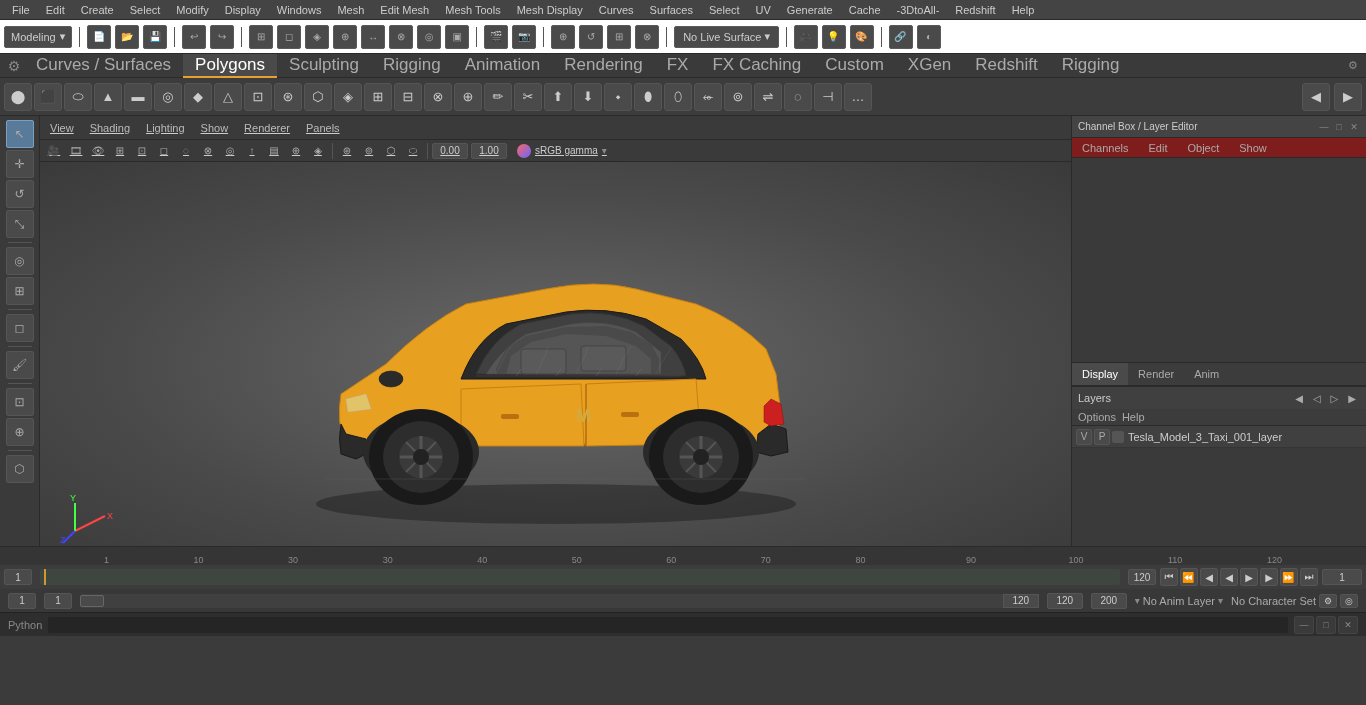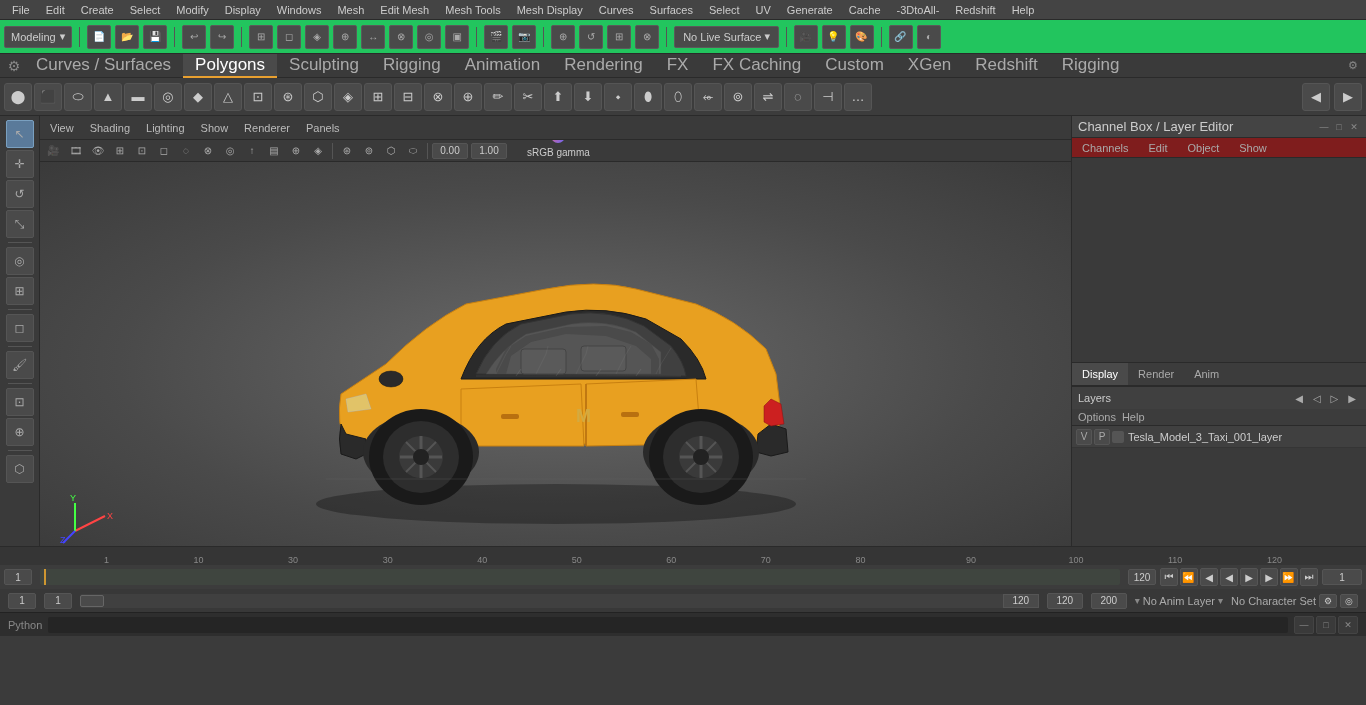--- a/index.html
+++ b/index.html
@@ -28,21 +28,21 @@
       cursor: pointer;
       font-size: 11px;
       color: #cccccc;
       white-space: nowrap;
     }
 
     
     #toolbar1 {
       display: flex;
       align-items: center;
-      background: #22c55e;
+      background: #ffffff;
       height: 34px;
       padding: 2px 4px;
       border-bottom: 1px solid #2a2a2a;
       gap: 4px;
     }
     .tb-btn {
       width: 24px;
       height: 24px;
       background: #4a4a4a;
       border: 1px solid #5a5a5a;
@@ -186,20 +186,21 @@
       background: #555;
       margin: 2px 0;
     }
 
     
     #viewport {
       flex: 1;
       background: #0369a1;
       position: relative;
       overflow: hidden;
+      text-decoration: underline;
     }
     #viewport-toolbar {
       display: flex;
       align-items: center;
       background: #3a3a3a;
       height: 24px;
       padding: 0 4px;
       gap: 4px;
       border-bottom: 1px solid #2a2a2a;
     }
@@ -240,21 +241,21 @@
     #channel-box-header {
       display: flex;
       align-items: center;
       justify-content: space-between;
       background: #444;
       padding: 3px 6px;
       border-bottom: 1px solid #2a2a2a;
       height: 22px;
     }
     .cb-title {
-      font-size: 13px;
+      font-size: 10px;
       color: #ccc;
     }
     .cb-controls {
       display: flex;
       gap: 3px;
     }
     .cb-ctrl-btn {
       width: 12px;
       height: 12px;
       display: flex;
@@ -666,21 +667,21 @@
       <div class="vp-icon-btn">⊛</div>
       <div class="vp-icon-btn">⊚</div>
       <div class="vp-icon-btn">⬡</div>
       <div class="vp-icon-btn">⬭</div>
       <div style="width:1px;height:16px;background:#555;margin:0 2px;"></div>
 
       <div style="display:flex;align-items:flex-end;gap:3px;">
         <input type="text" style="width: 36px; height: 16px; background: rgb(74, 74, 74); border: 1px solid rgb(85, 85, 85); color: rgb(204, 204, 204); font-size: 10px; text-align: center; border-radius: 2px;" value="0.00">
         <input type="text" style="width: 36px; height: 16px; background: rgb(74, 74, 74); border: 1px solid rgb(85, 85, 85); color: rgb(204, 204, 204); font-size: 10px; text-align: center; border-radius: 2px;" value="1.00">
       </div>
-      <div style="display:flex;align-items:center;gap:4px;margin-left:18px;flex-direction:column;">
+      <div style="display:flex;align-items:center;gap:4px;margin-left:8px;">
         <div style="width:14px;height:14px;border-radius:50%;background:linear-gradient(135deg,#ff6666,#6666ff);flex-shrink:0;"></div>
         <span style="font-size:10px;color:#ccc;">sRGB gamma</span>
         <span style="color:#888;font-size:10px;">▾</span>
       </div>
     </div>
 
     <div id="viewport-canvas">
 
       <div class="car-container">
         <svg class="car-svg" viewBox="0 0 580 360">

